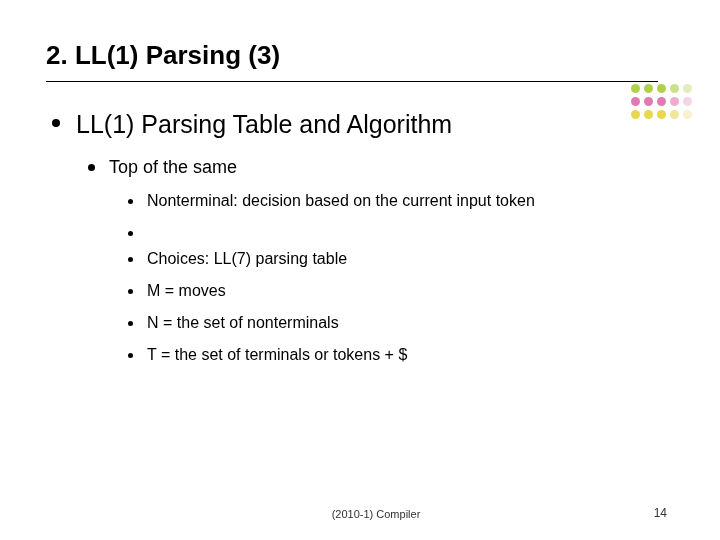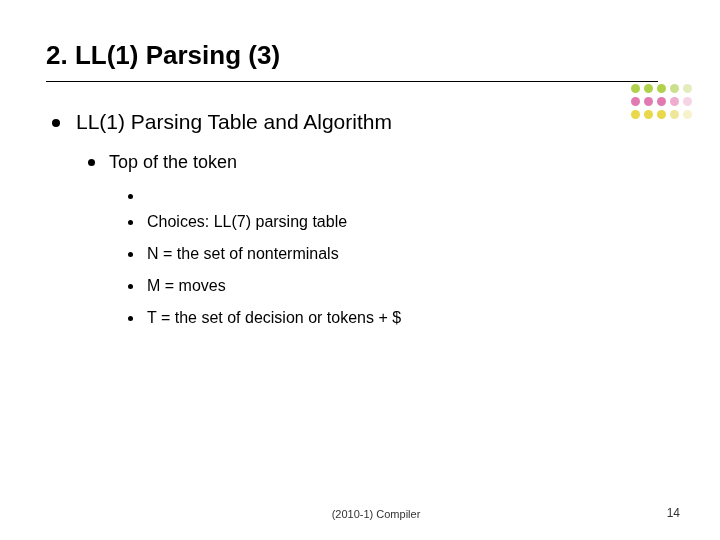--- a/index.html
+++ b/index.html
@@ -2,30 +2,30 @@
 <html><head>
 <meta charset="utf-8">
 <style>
   * { margin: 0; padding: 0; box-sizing: border-box; }
   html, body { width: 720px; height: 540px; background: #fff; font-family: Arial, "Helvetica Neue", sans-serif; color: #000; }
   .slide { position: relative; width: 720px; height: 540px; padding: 40px 62px 30px 46px; }
   .title-block { border-bottom: 1px solid #000; padding-bottom: 10px; margin-bottom: 28px; }
   .title-text { font-size: 26px; font-weight: 700; }
   .lvl1 { margin-left: 6px; display: flex; align-items: flex-start; margin-bottom: 18px; }
   .lvl1 .bullet { width: 8px; height: 8px; background: #000; border-radius: 50%; margin-top: 9px; margin-right: 16px; flex-shrink: 0; }
-  .lvl1 .txt { font-size: 21px; }
+  .lvl1 .txt { font-size: 25px; }
   .lvl2 { margin-left: 42px; display: flex; align-items: flex-start; margin-bottom: 14px; }
   .lvl2 .bullet { width: 7px; height: 7px; background: #000; border-radius: 50%; margin-top: 7px; margin-right: 14px; flex-shrink: 0; }
   .lvl2 .txt { font-size: 18px; }
   .lvl3 { margin-left: 82px; display: flex; align-items: flex-start; margin-bottom: 14px; }
   .lvl3 .bullet { width: 5px; height: 5px; background: #000; border-radius: 50%; margin-top: 7px; margin-right: 14px; flex-shrink: 0; }
   .lvl3 .txt { font-size: 16px; }
   .group { margin-bottom: 10px; }
   .footer-center { position: absolute; bottom: 20px; left: 16px; width: 100%; text-align: center; font-size: 11px; color: #333; }
-  .footer-right { position: absolute; bottom: 20px; right: 40px; font-size: 12px; color: #333; }
+  .footer-right { position: absolute; bottom: 20px; right: 53px; font-size: 12px; color: #333; }
   .dots { position: absolute; top: 84px; right: 28px; display: flex; flex-direction: column; gap: 4px; }
   .dots-row { display: flex; gap: 4px; }
   .dot { width: 9px; height: 9px; border-radius: 50%; }
 </style>
 </head>
 <body>
 
 <div class="slide">
 
   <div class="title-block">
@@ -57,42 +57,46 @@
   </div>
 
   <div class="lvl1">
     <span class="bullet"></span>
     <span class="txt">LL(1) Parsing Table and Algorithm</span>
   </div>
 
   <div class="group">
     <div class="lvl2">
       <span class="bullet"></span>
-      <span class="txt">Top of the token</span>
+      <span class="txt">Top of the same</span>
+    </div>
+    <div class="lvl3">
+      <span class="bullet"></span>
+      <span class="txt">Nonterminal: decision based on the current input token</span>
     </div>
     <div class="lvl3">
       <span class="bullet"></span>
     </div>
     <div class="lvl3">
       <span class="bullet"></span>
       <span class="txt">Choices: LL(7) parsing table</span>
     </div>
   </div>
 
   <div class="group">
     <div class="lvl3">
       <span class="bullet"></span>
+      <span class="txt">M = moves</span>
+    </div>
+    <div class="lvl3">
+      <span class="bullet"></span>
       <span class="txt">N = the set of nonterminals</span>
     </div>
     <div class="lvl3">
       <span class="bullet"></span>
-      <span class="txt">M = moves</span>
-    </div>
-    <div class="lvl3">
-      <span class="bullet"></span>
-      <span class="txt">T = the set of decision or tokens + $</span>
+      <span class="txt">T = the set of terminals or tokens + $</span>
     </div>
   </div>
 
   <div class="footer-center">(2010-1) Compiler</div>
   <div class="footer-right">14</div>
 
 </div>
 
 </body></html>

